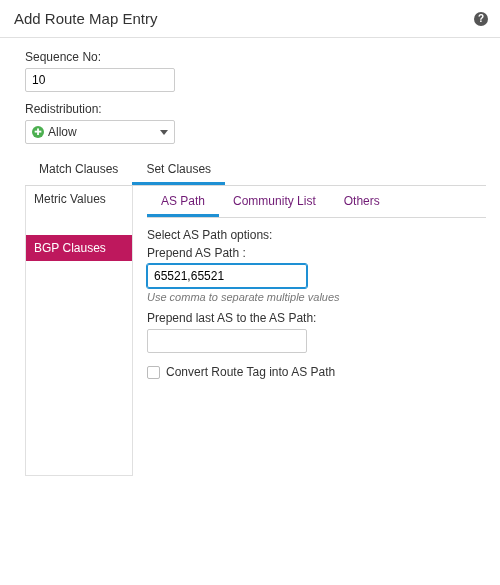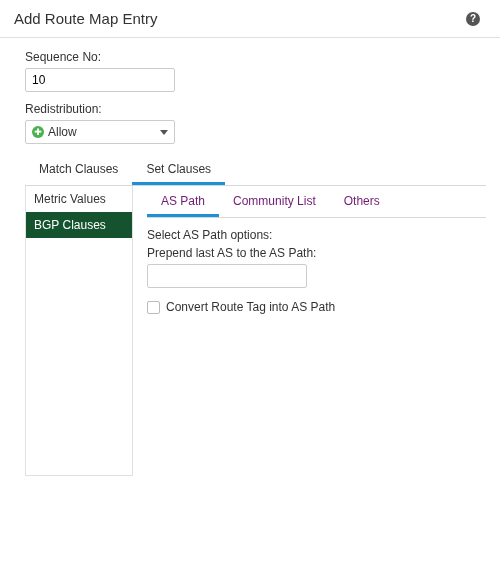--- a/index.html
+++ b/index.html
@@ -9,21 +9,21 @@
     font-size: 12px;
     color: #333;
     background: #fff;
     width: 500px;
   }
   .dialog { width: 500px; }
   .header {
     display: flex;
     align-items: center;
     justify-content: space-between;
-    padding: 10px 20px 10px 14px;
+    padding: 10px 12px 10px 14px;
   }
   .header h1 {
     font-size: 15px;
     font-weight: 400;
     margin: 0;
     color: #333;
   }
   .help-icon {
     width: 14px; height: 14px;
     border-radius: 50%;
@@ -112,22 +112,23 @@
     width: 108px;
     border: 1px solid #e0e0e0;
     border-top: none;
     padding: 0;
   }
   .side-item {
     padding: 6px 8px;
     cursor: pointer;
   }
   .side-item.selected {
-    background: #14532d;
+    background: #be185d;
     color: #fff;
+    margin-top: 23px;
   }
   .content {
     flex: 1;
     padding: 0 0 0 14px;
   }
   .subtabs {
     display: flex;
     border-bottom: 1px solid #d8d8d8;
     gap: 0;
   }
@@ -227,20 +228,25 @@
       <div class="content">
         <div class="subtabs">
           <div class="subtab active">AS Path</div>
           <div class="subtab">Community List</div>
           <div class="subtab">Others</div>
         </div>
 
         <div class="inner">
           <span class="inner-label">Select AS Path options:</span>
 
+          <div class="subfield">
+            <label class="subfield-label">Prepend AS Path :</label>
+            <input class="focused-input" value="65521,65521" style="">
+            <span class="hint">Use comma to separate multiple values</span>
+          </div>
 
           <div class="subfield">
             <label class="subfield-label">Prepend last AS to the AS Path:</label>
             <input class="plain-input" value="" style="">
           </div>
 
           <div class="checkbox-row">
             <div class="checkbox"></div>
             <span>Convert Route Tag into AS Path</span>
           </div>

